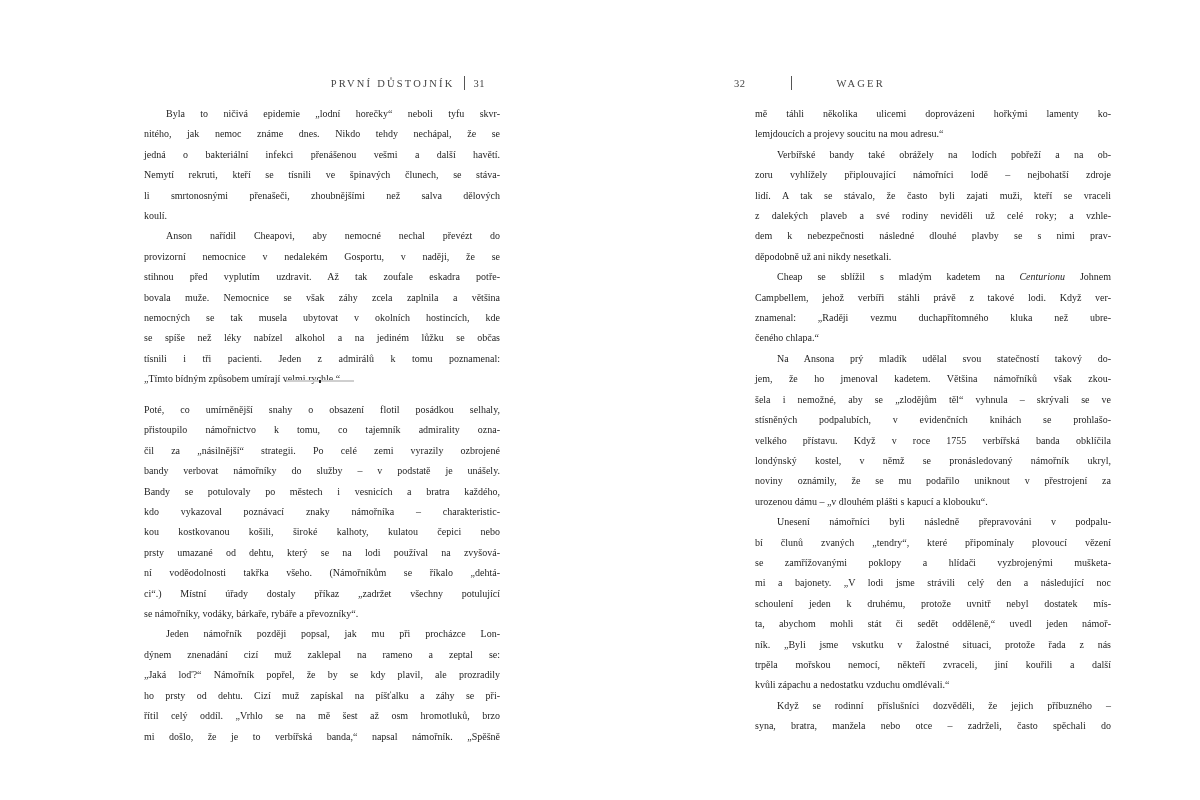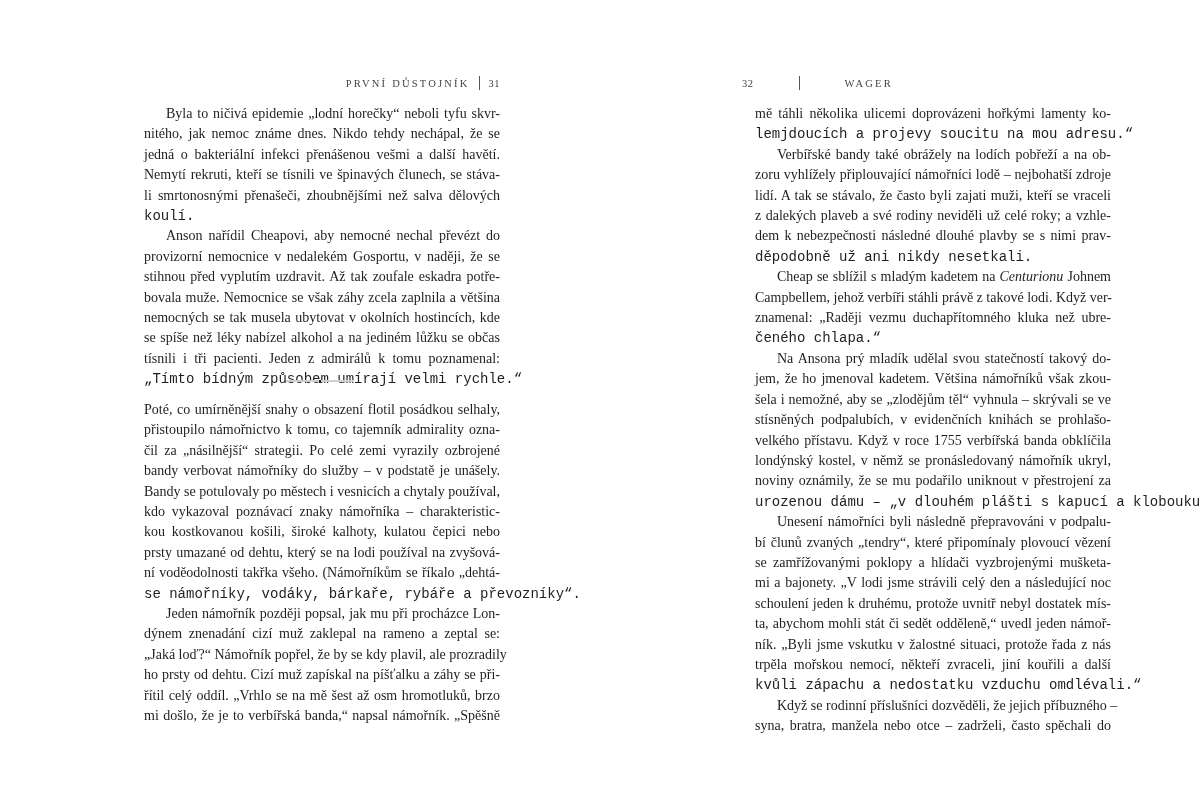--- a/index.html
+++ b/index.html
@@ -7,31 +7,31 @@
     width: 1200px; height: 800px; background: #ffffff; position: relative; overflow: hidden;
     font-family: "Liberation Serif", "DejaVu Serif", serif; color: #1e1e1e;
   }
   .page { position: absolute; top: 0; width: 356px; }
   .page-left { left: 144px; }
   .page-right { left: 726px; }
   .running-head {
     position: absolute; top: 76px; font-size: 10.5px; letter-spacing: 2.2px; color: #444;
     white-space: nowrap; display: flex; align-items: center;
   }
-  .page-left .running-head { right: 0; }
-  .page-right .running-head { left: 16px; gap: 36px; }
+  .page-left .running-head { right: 15px; }
+  .page-right .running-head { left: 8px; gap: 36px; }
   .rh-sep { display: inline-block; width: 1px; height: 14px; background: #555; margin: 0 9px; }
   .folio { letter-spacing: 0.5px; text-align: right; }
   .body { position: absolute; left: 0; width: 356px; }
   .page-left .body-a { top: 104px; }
   .page-left .body-b { top: 400px; }
   .page-right .body { top: 104px; margin-left: 29px; }
-  p { margin: 0; font-size: 14px; line-height: 20.4px; text-align: justify; hyphens: none; }
+  p { margin: 0; font-size: 10px; line-height: 20.4px; text-align: justify; hyphens: none; }
   .line { display: block; text-align: justify; text-align-last: justify; white-space: nowrap; }
-  .line.last { text-align-last: left; font-family: Liberation Mono, monospace; }
+  .line.last { text-align-last: left; }
   .line.ind { padding-left: 22px; }
   .ornament {
     position: absolute; top: 380px; left: 142px; width: 68px; height: 2px; background: #cfcfcf;
   }
   .ornament-dot { position: absolute; left: 33px; top: -0.5px; width: 2px; height: 3px; background: #222; }
   em { font-style: italic; }
 </style>
 </head>
 <body>
 
@@ -63,25 +63,26 @@
     </div>
   <div class="ornament">
     <span class="ornament-dot"></span>
   </div>
   <div class="body body-b">
       <p>
         <span class="line">Poté, co umírněnější snahy o obsazení flotil posádkou selhaly,</span>
         <span class="line">přistoupilo námořnictvo k tomu, co tajemník admirality ozna-</span>
         <span class="line">čil za „násilnější“ strategii. Po celé zemi vyrazily ozbrojené</span>
         <span class="line">bandy verbovat námořníky do služby – v podstatě je unášely.</span>
-        <span class="line">Bandy se potulovaly po městech i vesnicích a chytaly používal,</span>
+        <span class="line">Bandy se potulovaly po městech i vesnicích a bratra každého,</span>
         <span class="line">kdo vykazoval poznávací znaky námořníka – charakteristic-</span>
         <span class="line">kou kostkovanou košili, široké kalhoty, kulatou čepici nebo</span>
         <span class="line">prsty umazané od dehtu, který se na lodi používal na zvyšová-</span>
         <span class="line">ní voděodolnosti takřka všeho. (Námořníkům se říkalo „dehtá-</span>
+        <span class="line">ci“.) Místní úřady dostaly příkaz „zadržet všechny potulující</span>
         <span class="line last">se námořníky, vodáky, bárkaře, rybáře a převozníky“.</span>
       </p>
       <p>
         <span class="line ind">Jeden námořník později popsal, jak mu při procházce Lon-</span>
         <span class="line">dýnem znenadání cizí muž zaklepal na rameno a zeptal se:</span>
         <span class="line">„Jaká loď?“ Námořník popřel, že by se kdy plavil, ale prozradily</span>
         <span class="line">ho prsty od dehtu. Cizí muž zapískal na píšťalku a záhy se při-</span>
         <span class="line">řítil celý oddíl. „Vrhlo se na mě šest až osm hromotluků, brzo</span>
         <span class="line">mi došlo, že je to verbířská banda,“ napsal námořník. „Spěšně</span>
       </p>

